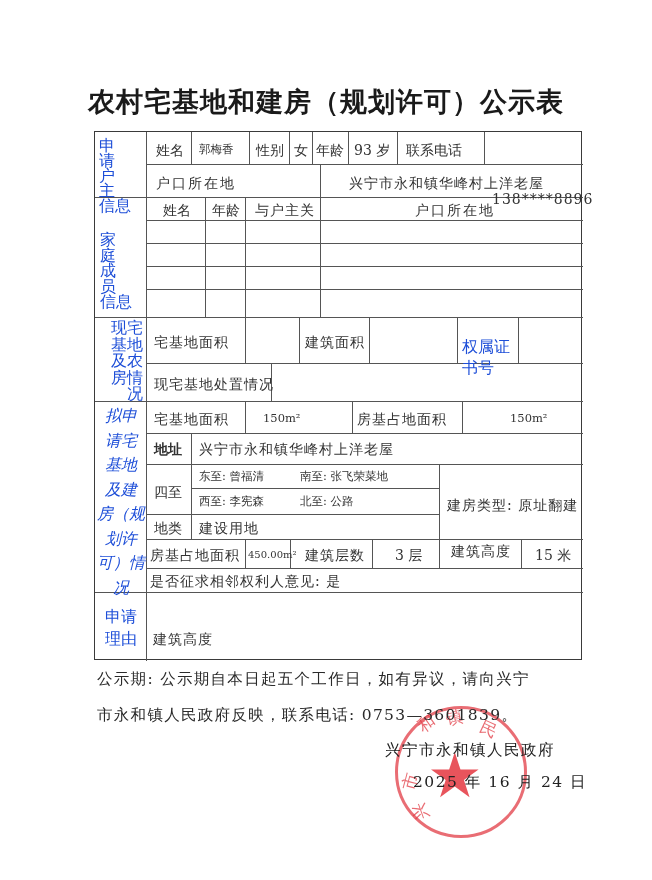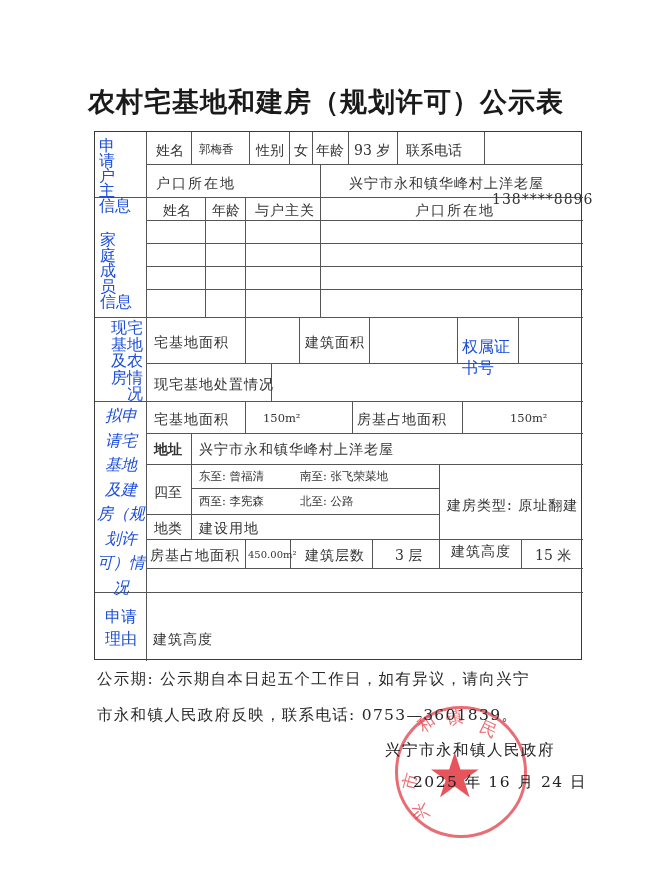--- a/index.html
+++ b/index.html
@@ -160,20 +160,21 @@
   <div class="t" style="left:59px; top:389px;">地类</div>
   <div class="t" style="left:104px; top:389px; letter-spacing:1px;">建设用地</div>
 
   <div class="t" style="left:55px; top:416px; letter-spacing:1px;">房基占地面积</div>
   <div class="t" style="left:153px; top:418px; font-size:10px;">450.00m²</div>
   <div class="t" style="left:210px; top:416px; letter-spacing:1px;">建筑层数</div>
   <div class="t" style="left:300px; top:416px;">3 层</div>
   <div class="t" style="left:356px; top:412px; letter-spacing:1px;">建筑高度</div>
   <div class="t" style="left:440px; top:416px;">15 米</div>
 
+  <div class="t" style="left:55px; top:442px; letter-spacing:1px;">是否征求相邻权利人意见:   是</div>
 
   <div class="vlabel" style="left:2px; top:474px; width:48px; line-height:22px;">
     <div>申请</div>
     <div>理由</div>
   </div>
   <div class="t" style="left:58px; top:500px; letter-spacing:1px;">建筑高度</div>
 </div>
 
 <div class="stamp"></div>
 <div class="stamp-star">★</div>

